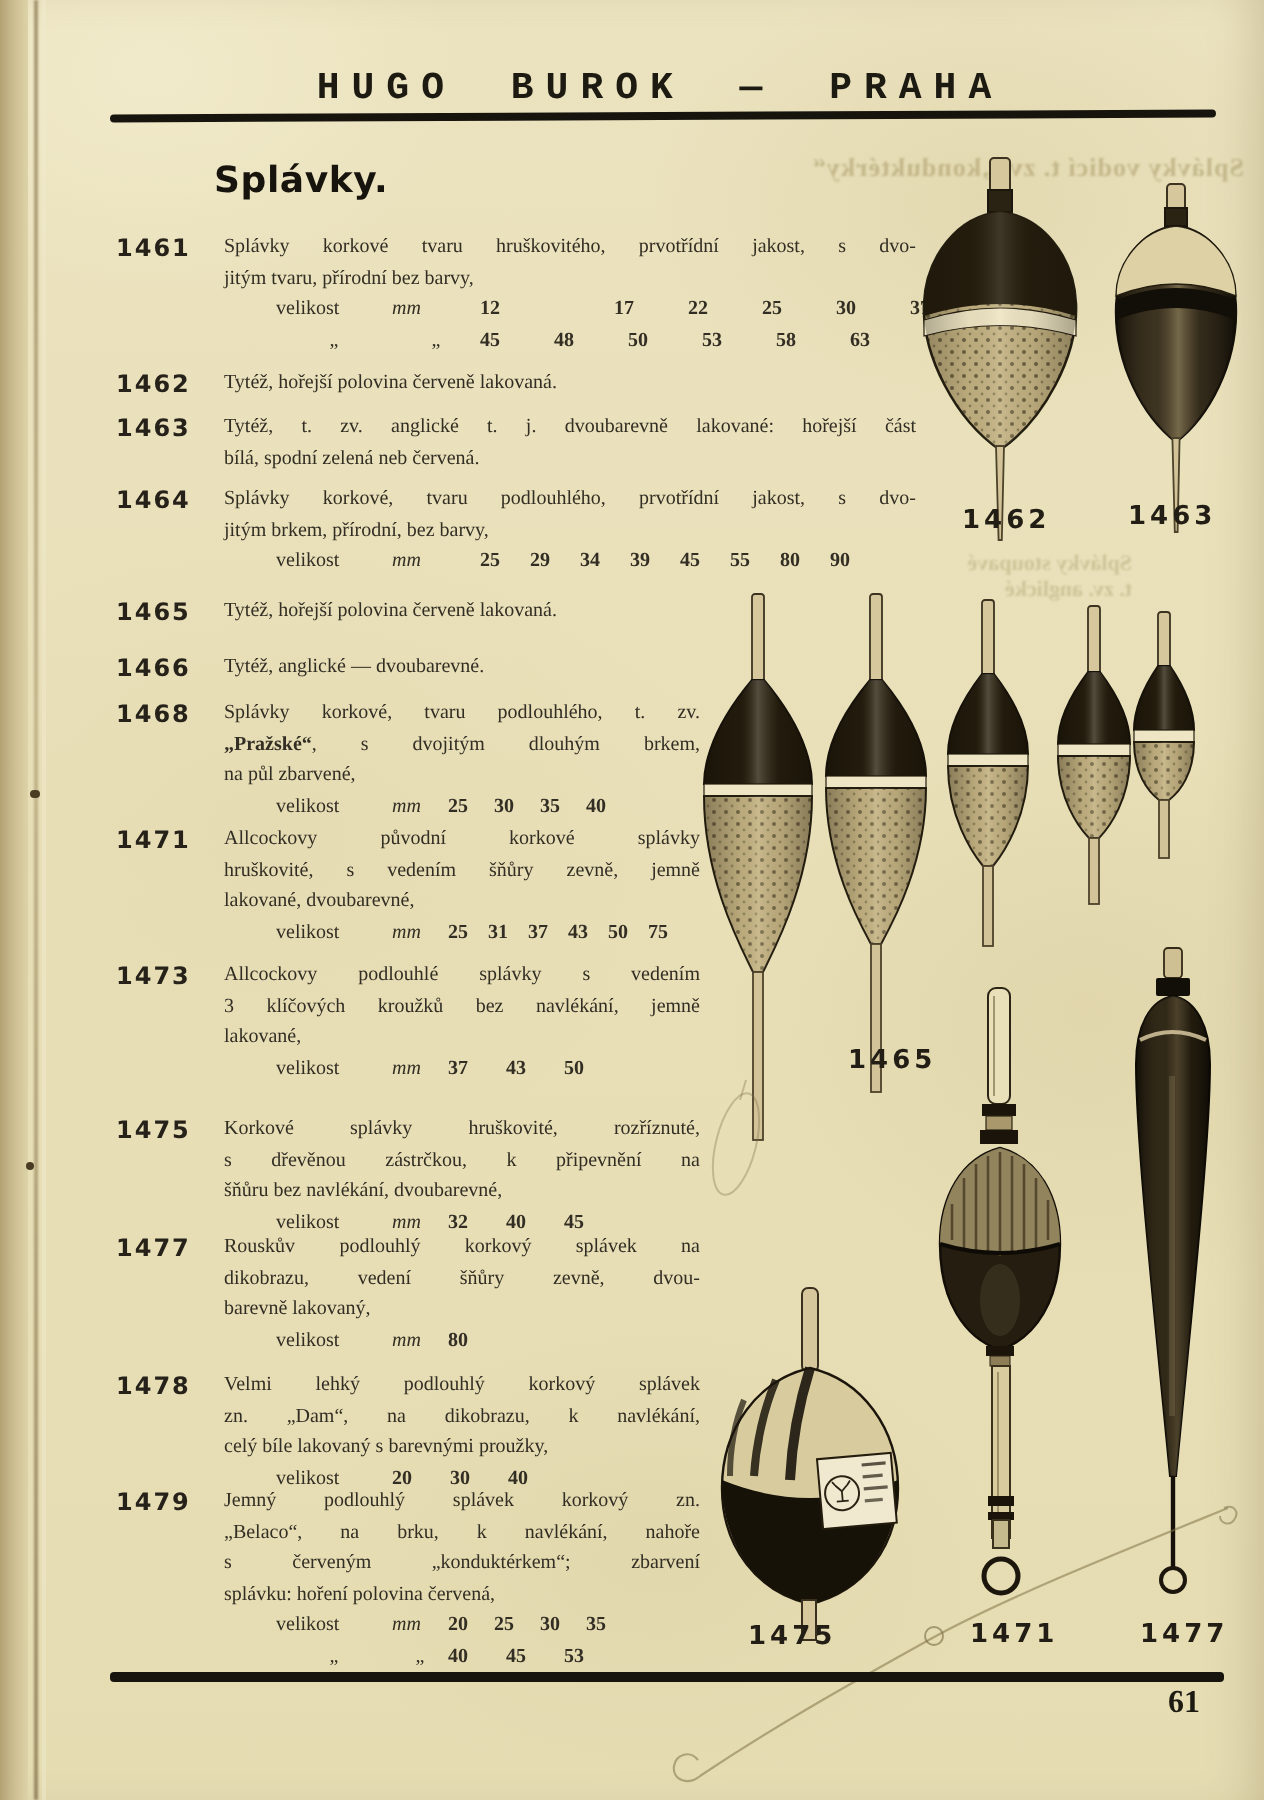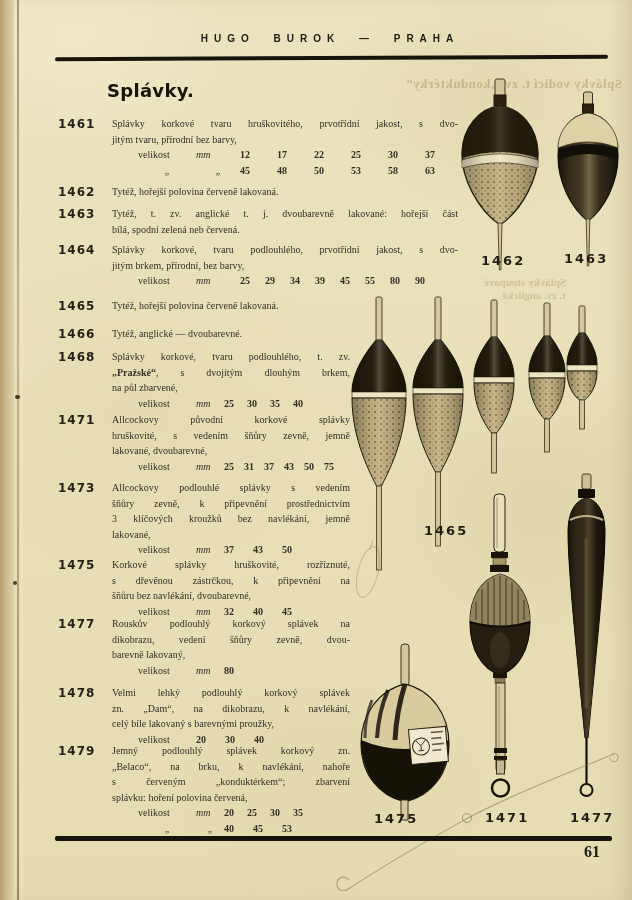--- a/index.html
+++ b/index.html
@@ -17,21 +17,21 @@
   
   .edge{position:absolute;left:0;top:0;width:14px;height:900px;
     background:linear-gradient(90deg,#b3a173,#cfc094 55%,#ddd2a8);}
   .crease{position:absolute;left:17px;top:0;width:2px;height:900px;
     background:linear-gradient(180deg,rgba(112,90,50,.55),rgba(130,106,60,.35) 40%,rgba(108,86,48,.6));
     filter:blur(.4px);}
   .crease2{position:absolute;left:21px;top:0;width:2px;height:900px;background:rgba(240,233,205,.5);}
   .speck{position:absolute;background:#4a3c22;border-radius:2px;}
 
   .header{position:absolute;left:40px;top:33px;width:580px;text-align:center;
-    font-family:Liberation Sans, sans-serif;font-weight:bold;font-size:10px;
+    font-family:Liberation Mono, monospace;font-weight:bold;font-size:19px;
     letter-spacing:6px;word-spacing:10px;color:#1d1a12;}
   .rule-top{position:absolute;left:55px;top:56px;width:553px;height:4px;background:#17140e;border-radius:2px;transform:rotate(-.25deg);}
   .rule-bottom{position:absolute;left:55px;top:836px;width:557px;height:4.5px;background:#17140e;border-radius:2px;}
   .pagenum{position:absolute;left:584px;top:843px;font-weight:bold;font-size:16px;color:#1d1a12;}
 
   .title{position:absolute;left:107px;top:80px;font-family:"DejaVu Sans",sans-serif;
     font-weight:bold;font-size:18px;letter-spacing:.3px;color:#17140e;}
 
   
   .item{position:absolute;left:0;top:0;}
@@ -83,21 +83,21 @@
     <div>Splávky stoupavé</div>
     <div>t. zv. anglické</div>
   </div>
 
   <div id="items">
       <div class="item wide" style="top: 116px;">
         <div class="item-num">1461</div>
         <div class="item-body">
           <div class="tline just">Splávky korkové tvaru hruškovitého, prvotřídní jakost, s dvo-</div>
           <div class="tline">jitým tvaru, přírodní bez barvy,</div>
-          <div class="srow"><span class="slab">velikost</span><span class="sunit">mm</span><span class="sval" style="width: 37px;">12</span><span class="sval" style="width: 37px;">17</span><span class="sval" style="width: 37px;">22</span><span class="sval" style="width: 37px;">25</span><span class="sval" style="width: 37px;">30</span><span class="sval" style="width: 37px;">37</span></div>
+          <div class="srow"><span class="slab">velikost</span><span class="sunit">mm</span><span class="sval" style="width: 37px;">12</span><span class="sval" style="width: 37px; margin-left: 30px;">17</span><span class="sval" style="width: 37px;">22</span><span class="sval" style="width: 37px;">25</span><span class="sval" style="width: 37px;">30</span><span class="sval" style="width: 37px;">37</span></div>
           <div class="srow"><span class="slab ctr">„</span><span class="sunit ctr" style="font-style: normal;">„</span><span class="sval" style="width: 37px;">45</span><span class="sval" style="width: 37px;">48</span><span class="sval" style="width: 37px;">50</span><span class="sval" style="width: 37px;">53</span><span class="sval" style="width: 37px;">58</span><span class="sval" style="width: 37px;">63</span></div>
         </div>
       </div>
       <div class="item wide" style="top: 184px;">
         <div class="item-num">1462</div>
         <div class="item-body">
           <div class="tline">Tytéž, hořejší polovina červeně lakovaná.</div>
         </div>
       </div>
       <div class="item wide" style="top: 206px;">
@@ -142,21 +142,20 @@
           <div class="tline just">Allcockovy původní korkové splávky</div>
           <div class="tline just">hruškovité, s vedením šňůry zevně, jemně</div>
           <div class="tline">lakované, dvoubarevné,</div>
           <div class="srow"><span class="slab">velikost</span><span class="sunit">mm</span><span class="sval" style="width: 20px;">25</span><span class="sval" style="width: 20px;">31</span><span class="sval" style="width: 20px;">37</span><span class="sval" style="width: 20px;">43</span><span class="sval" style="width: 20px;">50</span><span class="sval" style="width: 20px;">75</span></div>
         </div>
       </div>
       <div class="item narrow" style="top: 480px;">
         <div class="item-num">1473</div>
         <div class="item-body">
           <div class="tline just">Allcockovy podlouhlé splávky s vedením</div>
-          <div class="tline just">šňůry zevně, k připevnění prostřednictvím</div>
           <div class="tline just">3 klíčových kroužků bez navlékání, jemně</div>
           <div class="tline">lakované,</div>
           <div class="srow"><span class="slab">velikost</span><span class="sunit">mm</span><span class="sval" style="width: 29px;">37</span><span class="sval" style="width: 29px;">43</span><span class="sval" style="width: 29px;">50</span></div>
         </div>
       </div>
       <div class="item narrow" style="top: 557px;">
         <div class="item-num">1475</div>
         <div class="item-body">
           <div class="tline just">Korkové splávky hruškovité, rozříznuté,</div>
           <div class="tline just">s dřevěnou zástrčkou, k připevnění na</div>

